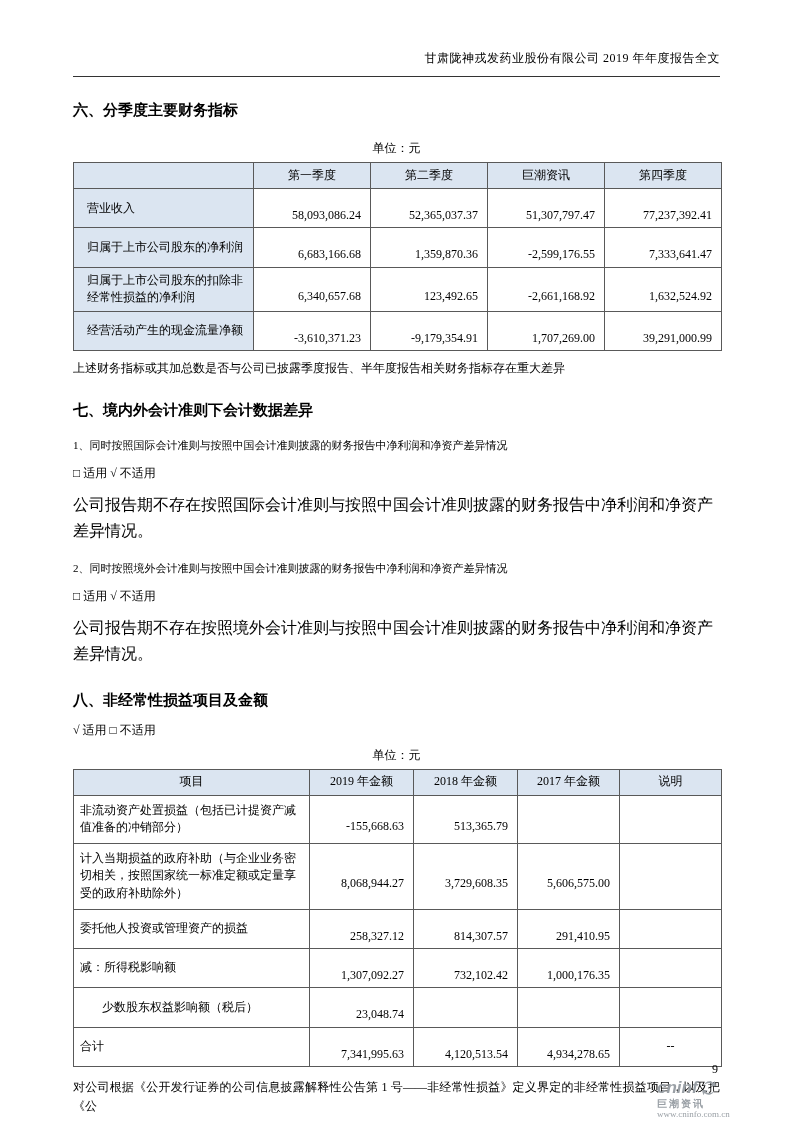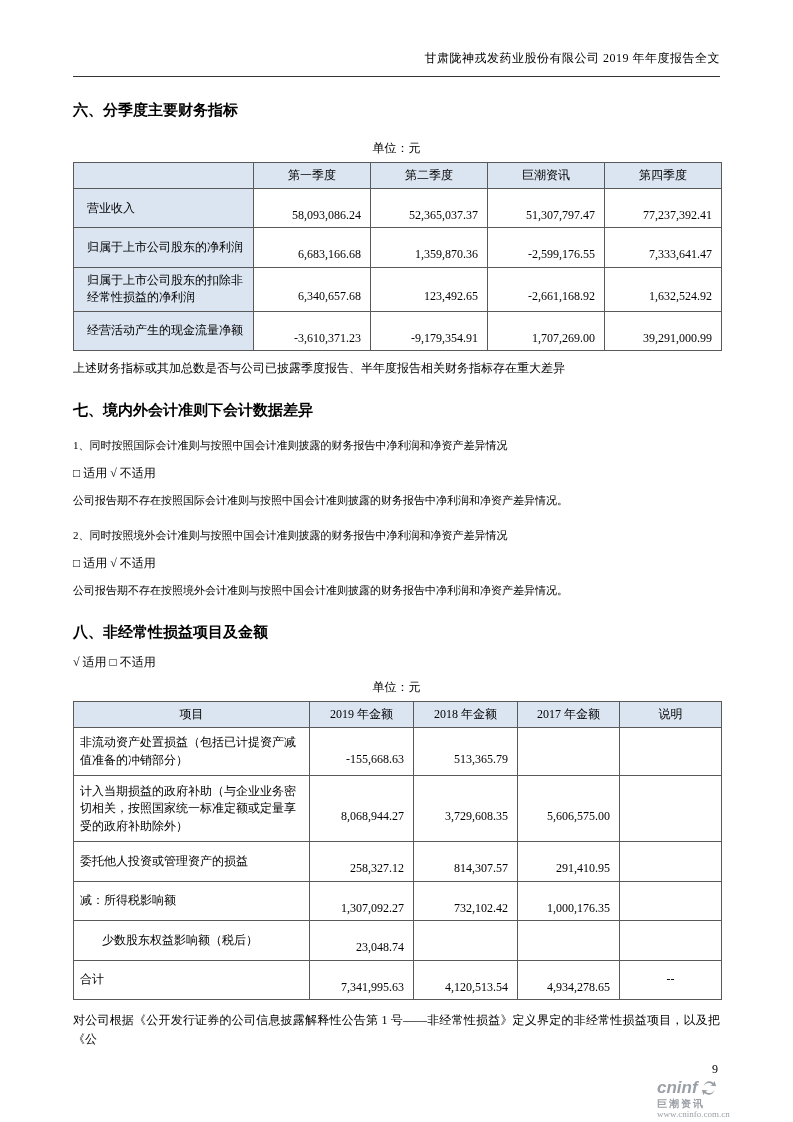--- a/index.html
+++ b/index.html
@@ -12,21 +12,21 @@
   .page { position:absolute; inset:0; padding:50px 73px 0 73px; }
 
   .doc-header {
     text-align:right; font-size:12px; letter-spacing:0.5px;
     padding-bottom:9px; border-bottom:1px solid #333;
   }
 
   .section-title { font-size:15px; font-weight:bold; margin-top:24px; }
   .sub-title    { font-size:11px; font-weight:normal; margin-top:18px; }
   .unit-label   { font-size:12px; text-align:center; margin-top:20px; margin-bottom:5px; }
-  .body-text    { font-size:11px; margin-top:10px; line-height:1.6; }
+  .body-text    { font-size:16px; margin-top:10px; line-height:1.6; }
   .choice-line  { font-size:12px; margin-top:12px; }
   .note-text    { font-size:12px; margin-top:9px; }
 
   table.fin { width:100%; border-collapse:collapse; table-layout:fixed; font-size:12px; }
   table.fin td, table.fin th { border:1px solid var(--border,#595959); vertical-align:middle; line-height:1.45; }
   table.fin th { font-weight:normal; background:var(--shade,#dbe5f1); padding:3px 4px; }
   .label-cell { text-align:left; padding:3px 6px; }
   .num-cell   { text-align:right; padding:18px 9px 3px 3px; }
   .note-cell  { text-align:center; padding:3px 4px; }
   .t1 .label-cell { background:var(--shade,#dbe5f1);padding-left:13px; }

